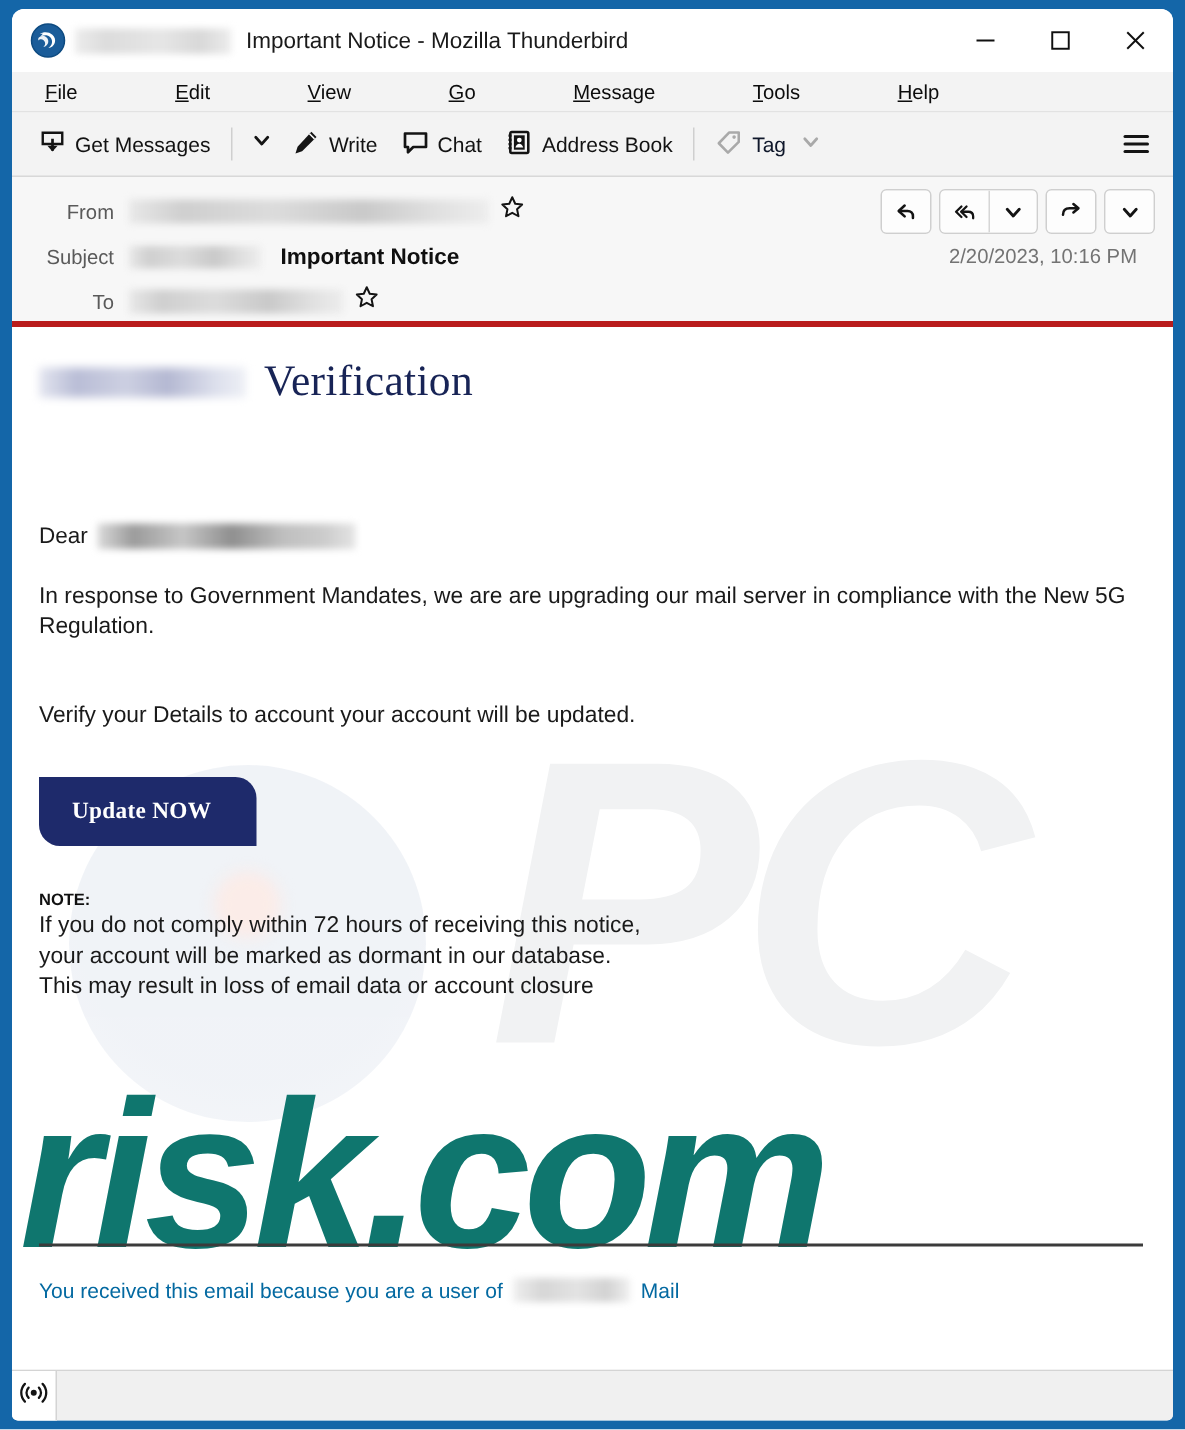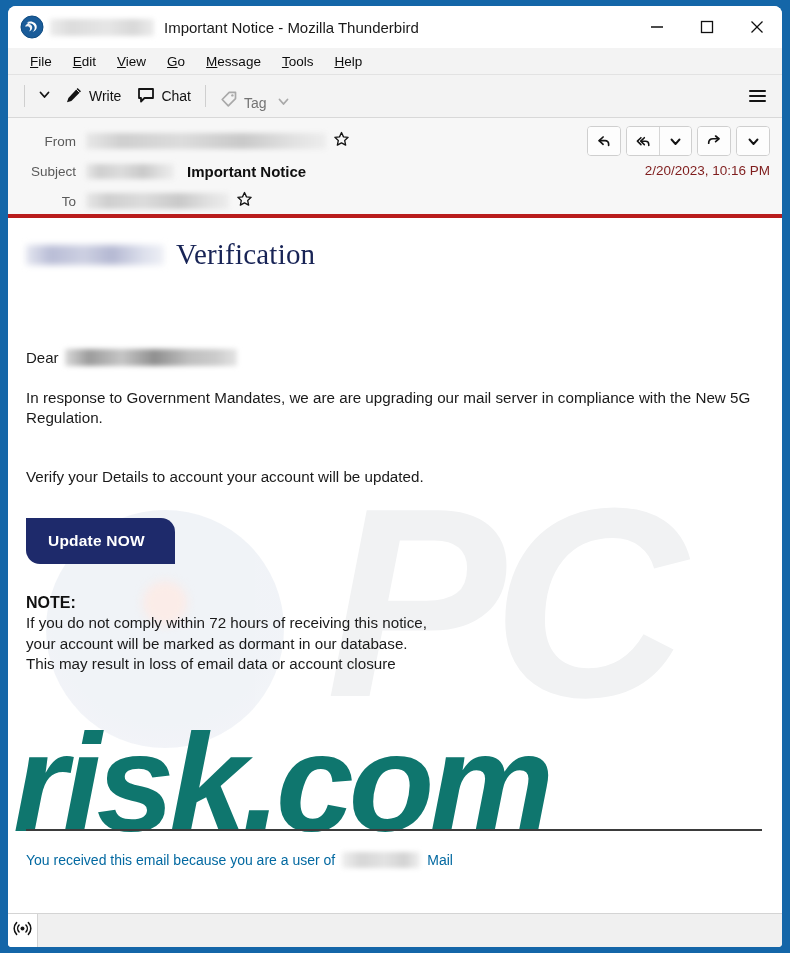--- a/index.html
+++ b/index.html
@@ -66,20 +66,21 @@
   }
   
   .menubar {
     height: 27px;
     background: #f3f3f3;
     border-bottom: 1px solid #e2e2e2;
     display: flex;
     align-items: center;
     padding-left: 12px;
     flex: 0 0 auto;
+    gap: 44px;
   }
   .menu-item {
     font-size: 13.5px;
     color: #0c0c0c;
     padding: 3px 11px 3px 10px;
     white-space: nowrap;
     cursor: default;
   }
   .menu-item u { text-decoration: underline; }
   
@@ -98,21 +99,21 @@
     align-items: center;
     gap: 6px;
     height: 30px;
     padding: 0 8px;
     border-radius: 3px;
     font-size: 14px;
     color: #121212;
     white-space: nowrap;
     cursor: default;
   }
-  .tool-btn.disabled { color: #737373; align-items: flex-end; }
+  .tool-btn.disabled { color: #0f172a; }
   .tool-sep {
     width: 1px; height: 22px;
     background: #cfcfcf;
     margin: 0 6px;
   }
   .caret-btn {
     width: 26px; height: 30px;
     display: flex; align-items: center; justify-content: center;
     border-radius: 3px;
     cursor: default;
@@ -167,23 +168,23 @@
   .redact.r-subj  { width: 88px; height: 15px; }
   .redact.r-to    { width: 143px; }
   .subj-text {
     font-size: 15px;
     font-weight: bold;
     color: #101010;
     margin-left: 6px;
   }
   .hdr-date {
     position: absolute;
-    right: 12px; top: 45px;
+    right: 24px; top: 45px;
     font-size: 13.5px;
-    color: #7f1d1d;
+    color: #737373;
   }
   .hdr-actions {
     position: absolute;
     right: 12px; top: 8px;
     display: flex;
     gap: 5px;
   }
   .act-group {
     display: flex;
     border: 1px solid #cfcfcf;
@@ -282,34 +283,34 @@
     width: 172px; height: 17px;
     background: linear-gradient(90deg,#dadada,#9b9b9b 14%,#c6c6c6 33%,#8f8f8f 52%,#bfbfbf 72%,#ccc 88%,#e4e4e4);
     filter: blur(2.6px);
   }
   p.para {
     font-size: 15.2px;
     line-height: 19.5px;
     color: #1a1a1a;
     margin: 0 0 20px 0;
   }
-  .cta-wrap { margin: 32px 0 30px 0; }
+  .cta-wrap { margin: 32px 0 30px 0; font-family: Liberation Serif, serif; }
   .cta {
     display: inline-block;
     background: #1e2a6b;
     color: #ffffff;
     font-size: 15.5px;
     font-weight: bold;
     padding: 14px 30px 14px 22px;
     border-radius: 0 14px 0 14px;
     cursor: default;
     letter-spacing: .2px;
   }
   .note-title {
-    font-size: 16px;
+    font-size: 11px;
     font-weight: bold;
     color: #111;
     margin: 0 0 1px 0;
   }
   .note-body {
     font-size: 15.2px;
     line-height: 20.5px;
     color: #1a1a1a;
     margin: 0;
   }
@@ -396,20 +397,30 @@
       <div class="menu-item"><u>F</u><span>ile</span></div>
       <div class="menu-item"><u>E</u><span>dit</span></div>
       <div class="menu-item"><u>V</u><span>iew</span></div>
       <div class="menu-item"><u>G</u><span>o</span></div>
       <div class="menu-item"><u>M</u><span>essage</span></div>
       <div class="menu-item"><u>T</u><span>ools</span></div>
       <div class="menu-item"><u>H</u><span>elp</span></div>
     </div>
 
     <div class="toolbar">
+      <div class="tool-btn">
+        <span>
+          <svg width="18" height="18" viewBox="0 0 18 18">
+            <path d="M2.5 2.5h13v7.5h-13z" fill="none" stroke="#141414" stroke-width="1.6"></path>
+            <path d="M9 6.5v8" stroke="#141414" stroke-width="1.8"></path>
+            <path d="M5.6 11.2 9 15l3.4-3.8z" fill="#141414"></path>
+          </svg>
+        </span>
+        <span>Get Messages</span>
+      </div>
       <div class="tool-sep"></div>
       <div class="caret-btn">
         <span>
           <svg width="13" height="13" viewBox="0 0 13 13">
               <path d="M2.5 4.5 6.5 9l4-4.5" fill="none" stroke="#141414" stroke-width="1.8" stroke-linecap="round" stroke-linejoin="round"></path>
             </svg>
         </span>
       </div>
       <div class="tool-btn">
         <span>
@@ -420,20 +431,32 @@
         </span>
         <span>Write</span>
       </div>
       <div class="tool-btn">
         <span>
           <svg width="18" height="18" viewBox="0 0 18 18">
             <path d="M2 3h14v9H7.5L4 15.5V12H2z" fill="none" stroke="#141414" stroke-width="1.8" stroke-linejoin="round"></path>
           </svg>
         </span>
         <span>Chat</span>
+      </div>
+      <div class="tool-btn">
+        <span>
+          <svg width="18" height="18" viewBox="0 0 18 18">
+            <rect x="3.2" y="2" width="12" height="14" rx="1" fill="none" stroke="#141414" stroke-width="1.7"></rect>
+            <rect x="5.6" y="4.2" width="7.2" height="9.6" fill="#141414"></rect>
+            <circle cx="9.2" cy="7.4" r="1.6" fill="#ffffff"></circle>
+            <path d="M6.6 12.4c.4-1.8 1.5-2.6 2.6-2.6s2.2.8 2.6 2.6z" fill="#ffffff"></path>
+            <path d="M2 4.4h2M2 7.2h2M2 10h2M2 12.8h2" stroke="#141414" stroke-width="1.5"></path>
+          </svg>
+        </span>
+        <span>Address Book</span>
       </div>
       <div class="tool-sep"></div>
       <div class="tool-btn disabled">
         <span>
           <svg width="18" height="18" viewBox="0 0 18 18">
             <path d="M9.2 2.3H15.5v6.3L8.3 15.8 2.2 9.5z" fill="none" stroke="#a9a9a9" stroke-width="1.7" stroke-linejoin="round"></path>
             <circle cx="12.4" cy="5.4" r="1.2" fill="#a9a9a9"></circle>
           </svg>
         </span>
         <span>Tag</span>

